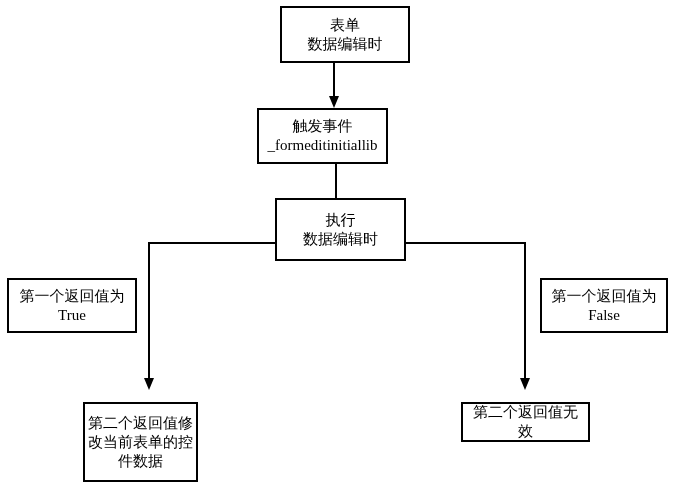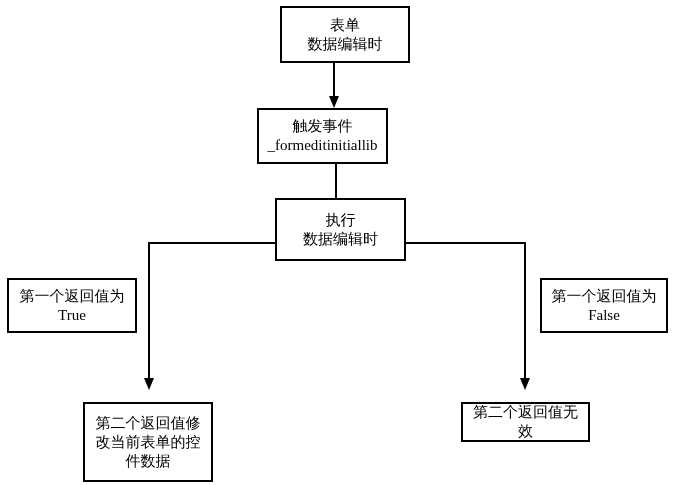--- a/index.html
+++ b/index.html
@@ -44,21 +44,21 @@
     border-right: 5px solid transparent;
     border-top: 12px solid #000000;
   }
 
   
   #node-form-edit        { left: 269px; top: 6px;   width: 130px; height: 57px; margin-left: 11px; }
   #node-trigger-event    { left: 257px; top: 108px; width: 131px; height: 56px; }
   #node-execute-module   { left: 275px; top: 198px; width: 131px; height: 63px; }
   #node-first-true       { left: 7px;   top: 278px; width: 130px; height: 55px; }
   #node-first-false      { left: 540px; top: 278px; width: 128px; height: 55px; }
-  #node-second-modify    { left: 83px;  top: 402px; width: 130px; height: 80px; }
+  #node-second-modify    { left: 83px;  top: 402px; width: 115px; height: 80px; }
   #node-second-invalid   { left: 461px; top: 402px; width: 129px; height: 40px; }
 
   
   #conn1-line  { left: 333px; top: 63px;  height: 35px; }
   #conn1-arrow { left: 329px; top: 96px; }
   #conn2-line  { left: 335px; top: 164px; height: 36px; }
   #conn2-arrow { left: 331px; top: 198px; }
 
   #branch-left-h  { left: 149px; top: 242px; width: 126px; }
   #branch-left-v  { left: 148px; top: 242px; height: 136px; }

